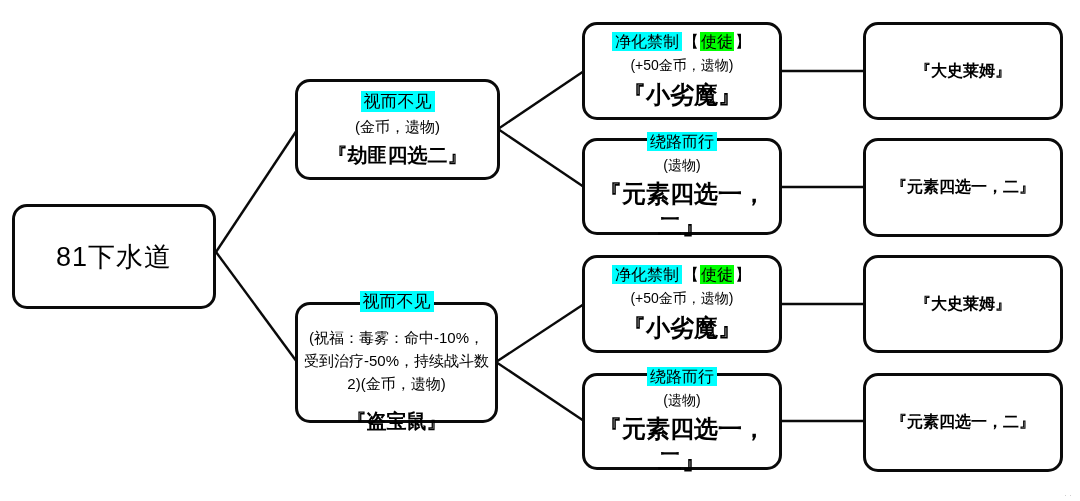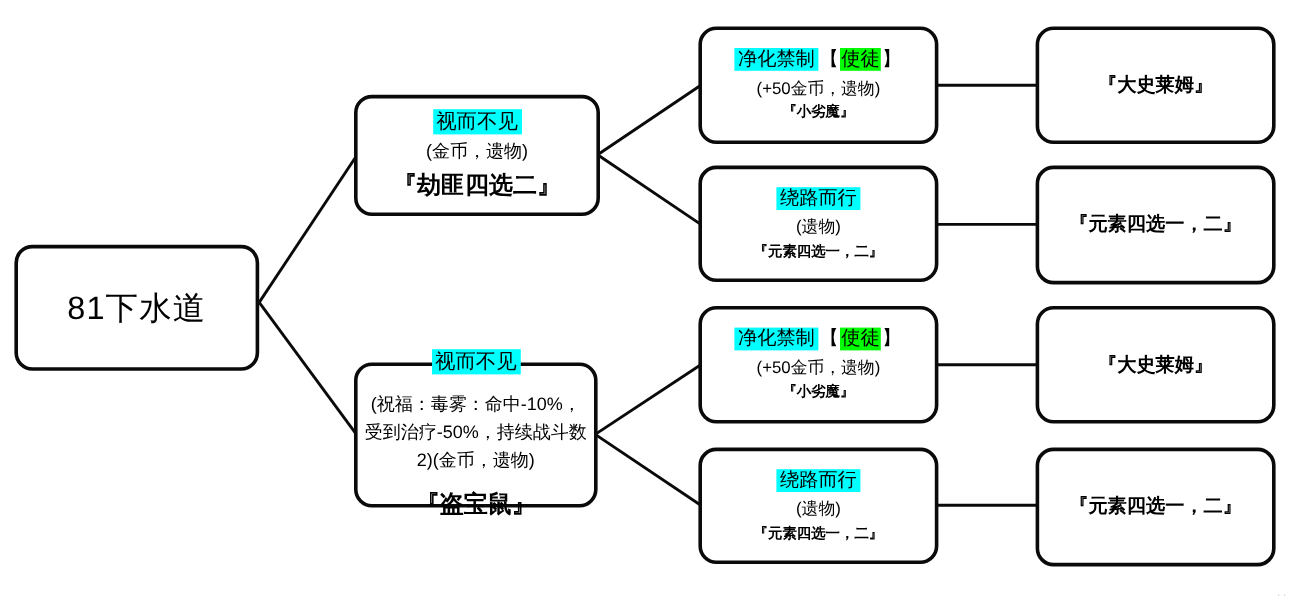--- a/index.html
+++ b/index.html
@@ -70,21 +70,21 @@
   .reward-line { font-size: 15px; line-height: 1.25; }
   .opt .reward-line { font-size: 14px; }
 
   .detail-line {
     font-size: 15px;
     line-height: 1.55;
     max-width: 192px;
   }
 
   .encounter-line { font-size: 20px; font-weight: 700; line-height: 1.3; }
-  .opt .encounter-line { font-size: 12px; }
+  .opt .encounter-line { font-size: 24px; }
 
   .result-label { font-size: 16px; font-weight: 700; }
 
   .watermark {
     position: absolute;
     right: 6px;
     bottom: 1px;
     font-size: 9px;
     color: #c9c9c9;
     z-index: 2;

